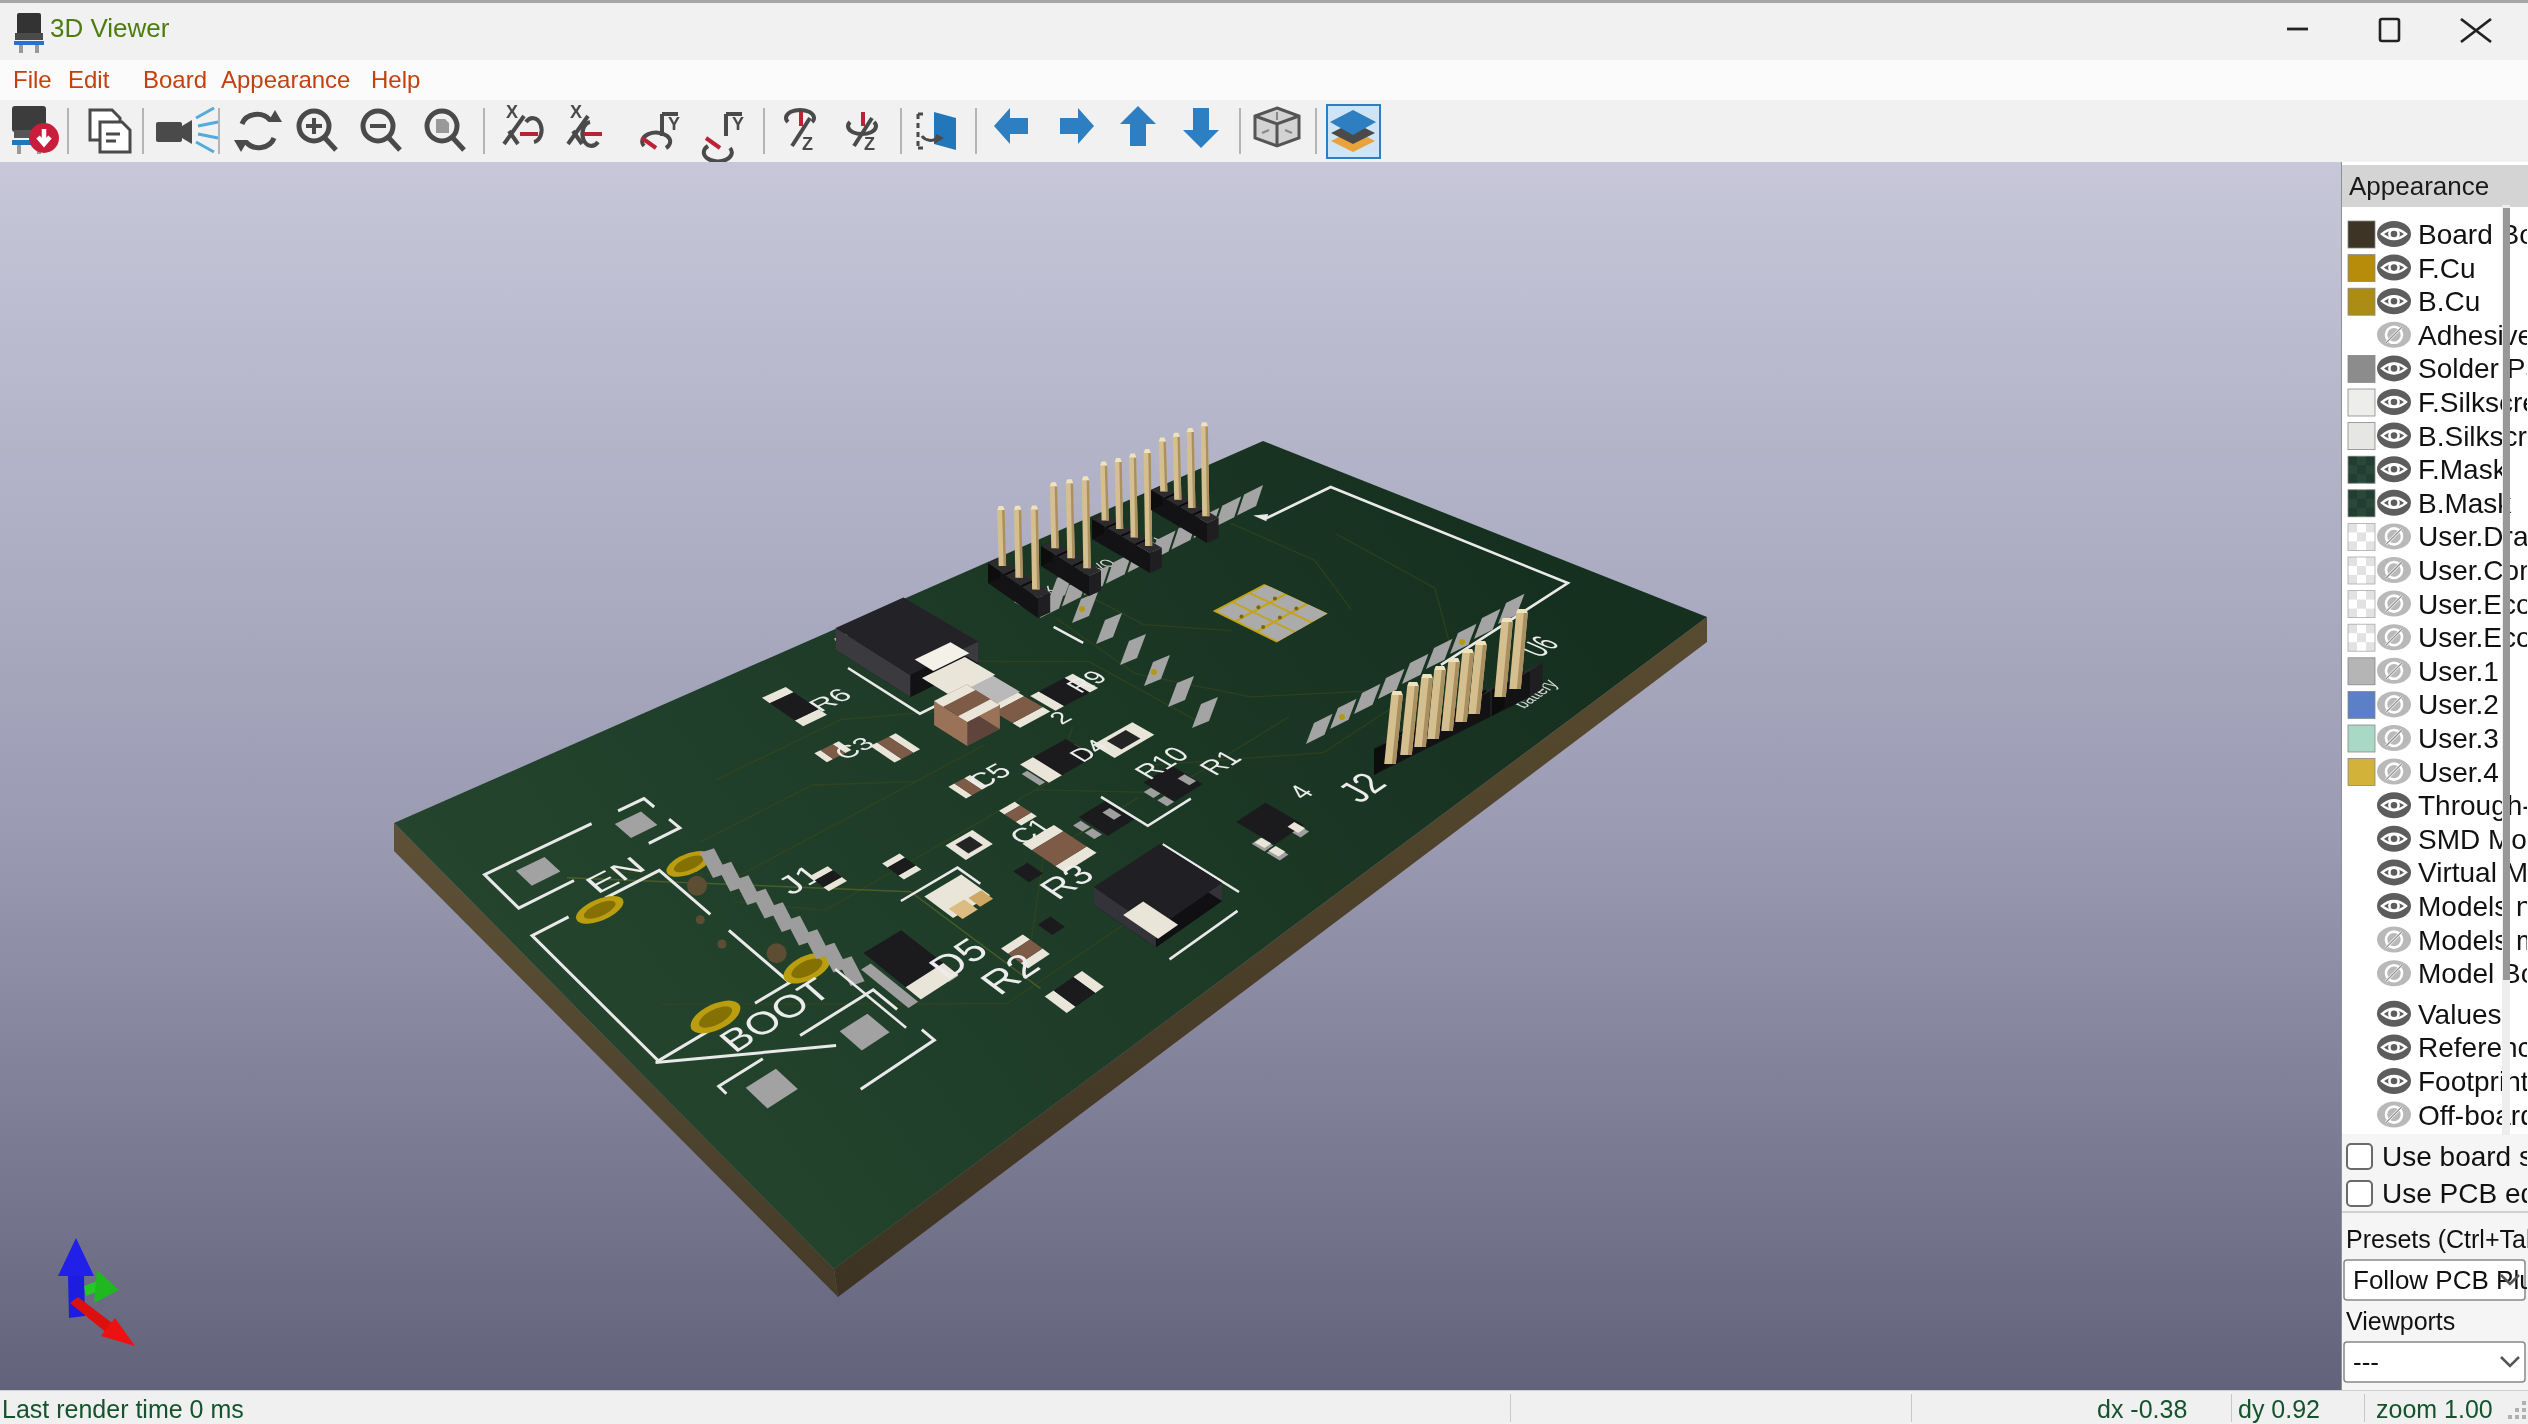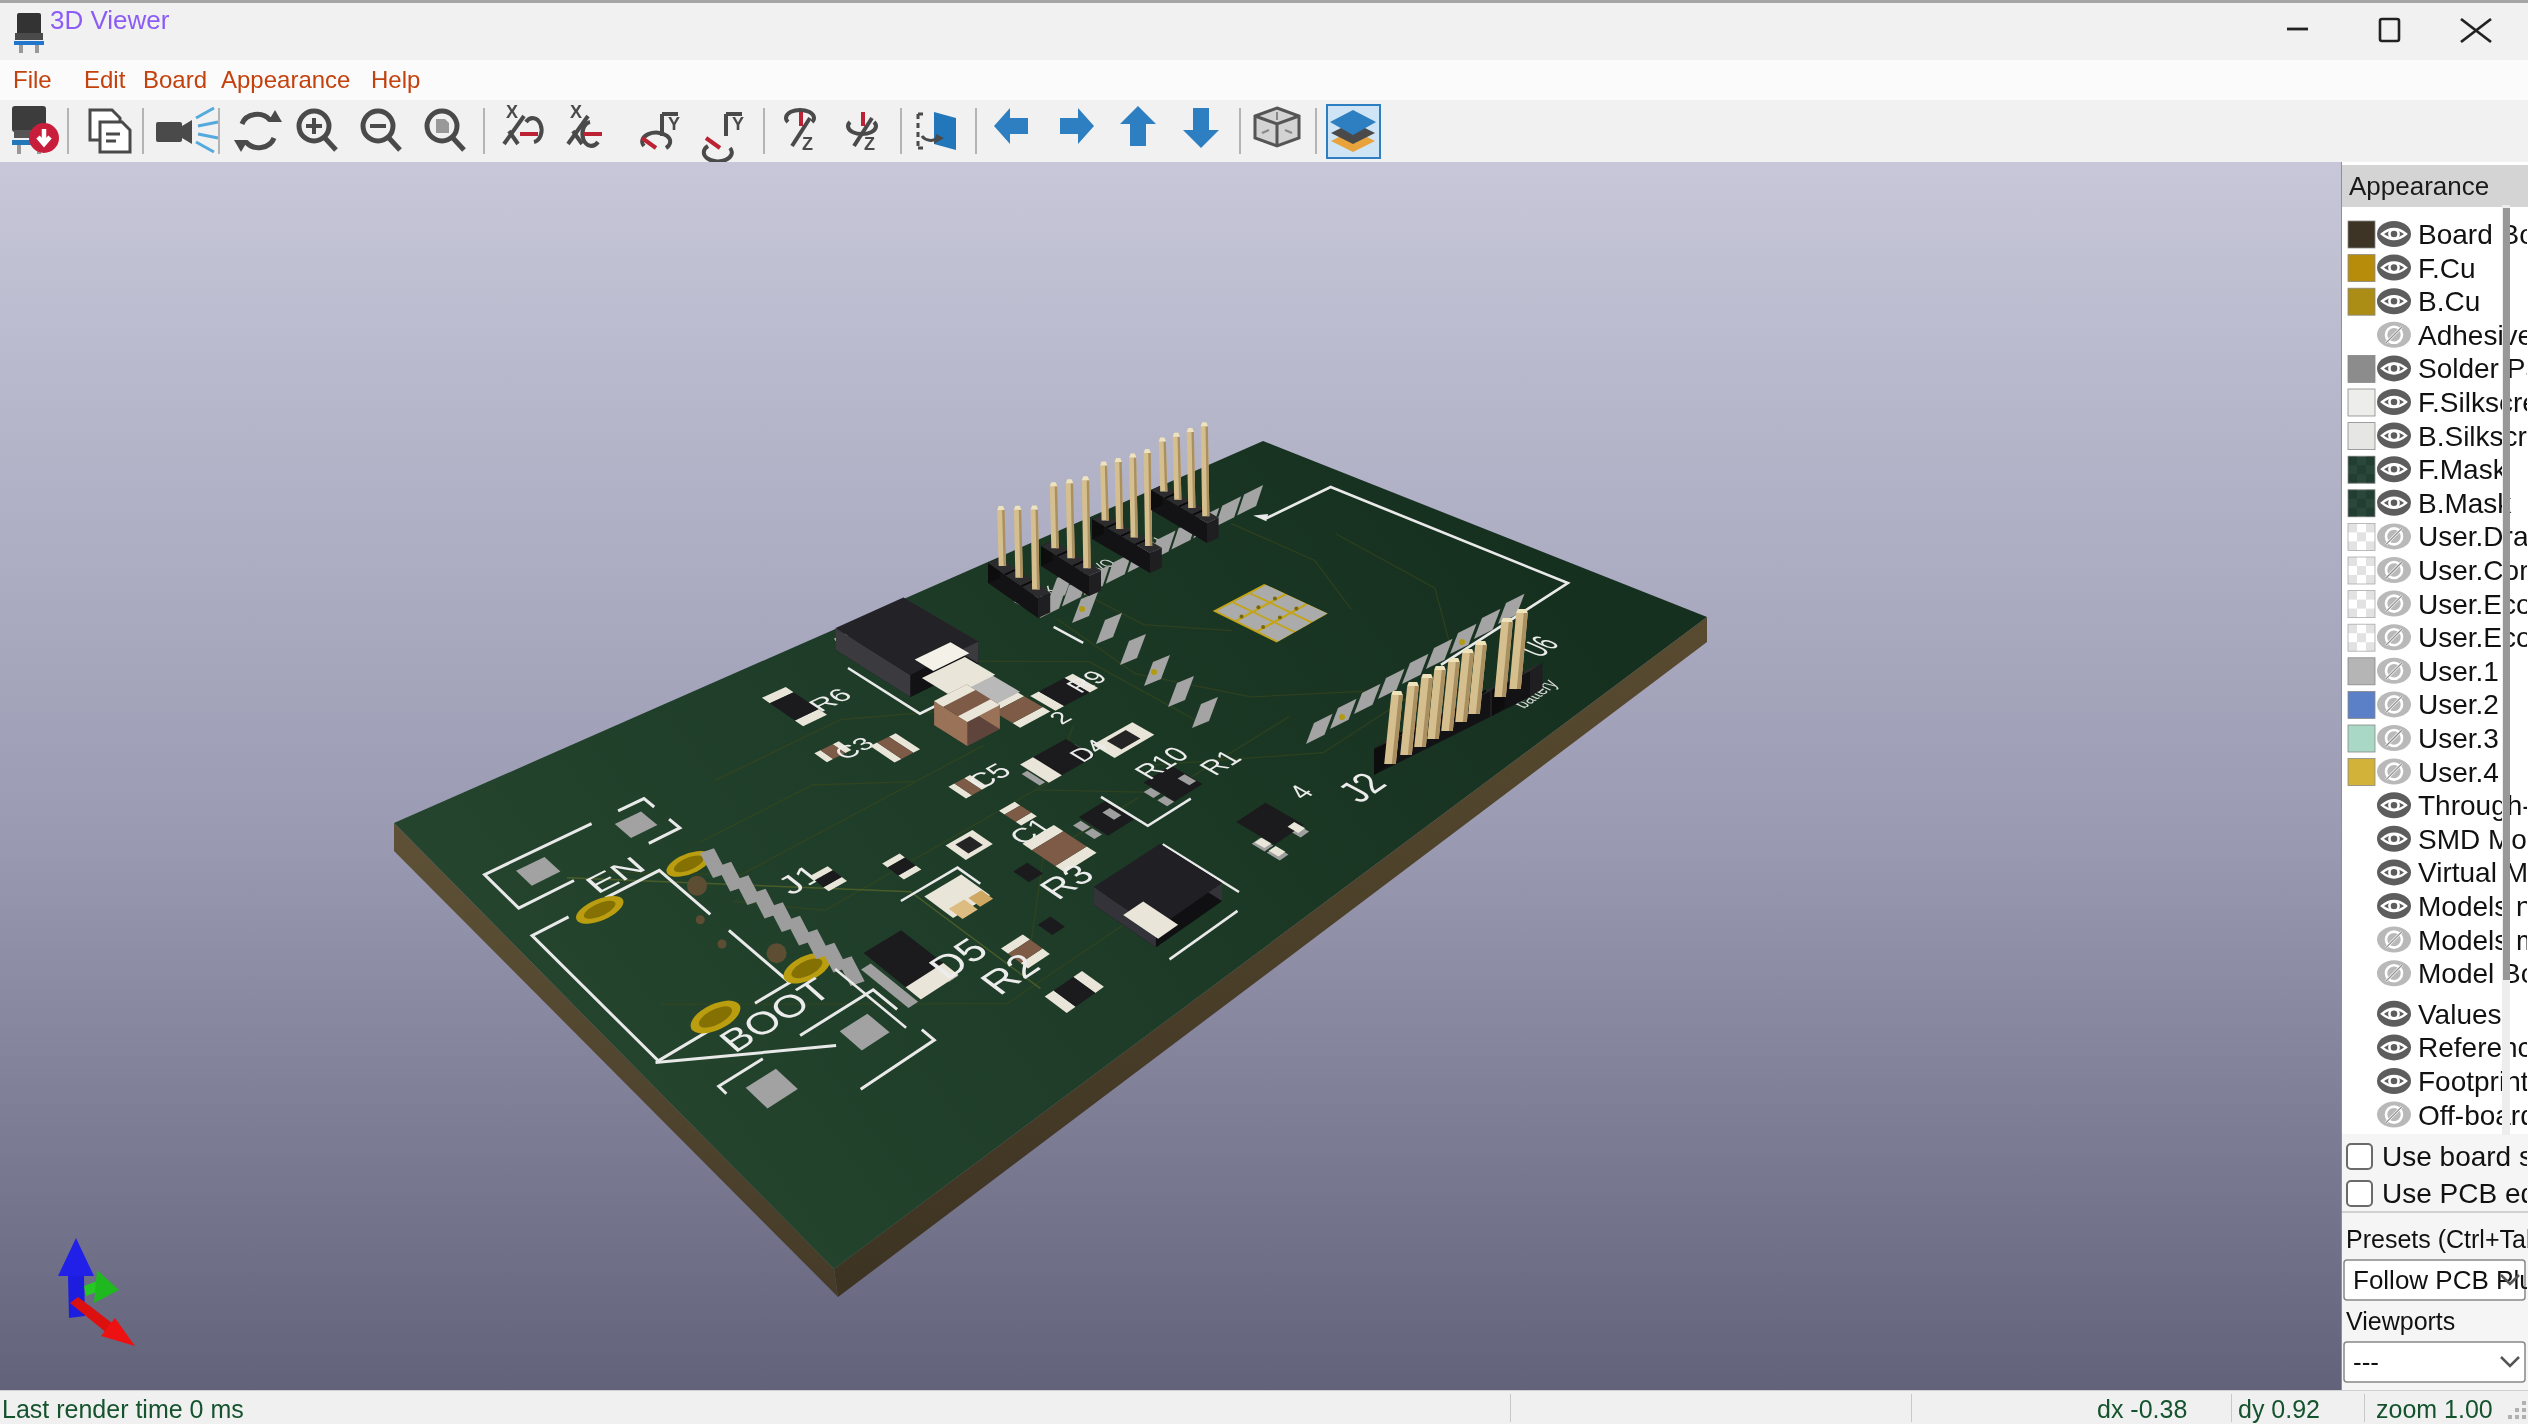--- a/index.html
+++ b/index.html
@@ -6,30 +6,30 @@
 </style></head><body>
 <div class="abs" style="left:0;top:0;width:2528px;height:3px;background:#a6a6a6"></div>
 <div class="abs" style="left:0;top:3px;width:2528px;height:57px;background:#f1f1f1">
   <svg width="30" height="40" viewBox="0 0 30 40" class="abs" style="left:14px;top:10px">
     <rect x="3" y="0" width="24" height="22" rx="2" fill="#333"></rect>
     <rect x="1" y="20" width="28" height="7" fill="#4a4a4a"></rect>
     <rect x="0" y="28" width="30" height="4" fill="#2277cc"></rect>
     <rect x="5" y="32" width="4" height="8" fill="#999"></rect>
       <rect x="21" y="32" width="4" height="8" fill="#999"></rect>
   </svg>
-  <span class="abs" style="left:50px;top:2px;font-size:26px;color:#8b5cf6">3D Viewer</span>
+  <span class="abs" style="left:50px;top:10px;font-size:26px;color:#4d7c0f">3D Viewer</span>
   <svg width="330" height="57" viewBox="0 0 330 57" class="abs" style="left:2198px;top:0">
     <path d="M89 26 h21" stroke="#222" stroke-width="2.8"></path>
     <rect x="182" y="16" width="19" height="22" rx="2" fill="none" stroke="#222" stroke-width="2.6"></rect>
     <path d="M263 16 L293 39 M293 16 L263 39" stroke="#222" stroke-width="2.8"></path>
   </svg>
 </div>
 <div class="abs" style="left:0;top:60px;width:2528px;height:40px;background:#fbfbfb;font-size:24px;color:#c2410c">
   <span class="abs" style="left:13px;top:6px">File</span>
-  <span class="abs" style="left:84px;top:6px">Edit</span>
+  <span class="abs" style="left:68px;top:6px">Edit</span>
   <span class="abs" style="left:143px;top:6px">Board</span>
   <span class="abs" style="left:221px;top:6px">Appearance</span>
   <span class="abs" style="left:371px;top:6px">Help</span>
 </div>
 <div class="abs" style="left:0;top:100px;width:2528px;height:62px;background:#f1f1f1"></div>
 <svg width="2528" height="62" viewBox="0 0 2528 62" style="position:absolute;left:0;top:100px">
     <g>
       <rect x="12" y="6" width="34" height="26" rx="3" fill="#3c3c3c"></rect>
       <rect x="14" y="30" width="30" height="8" fill="#555"></rect>
       <rect x="12" y="40" width="34" height="5" fill="#2277bb"></rect>

